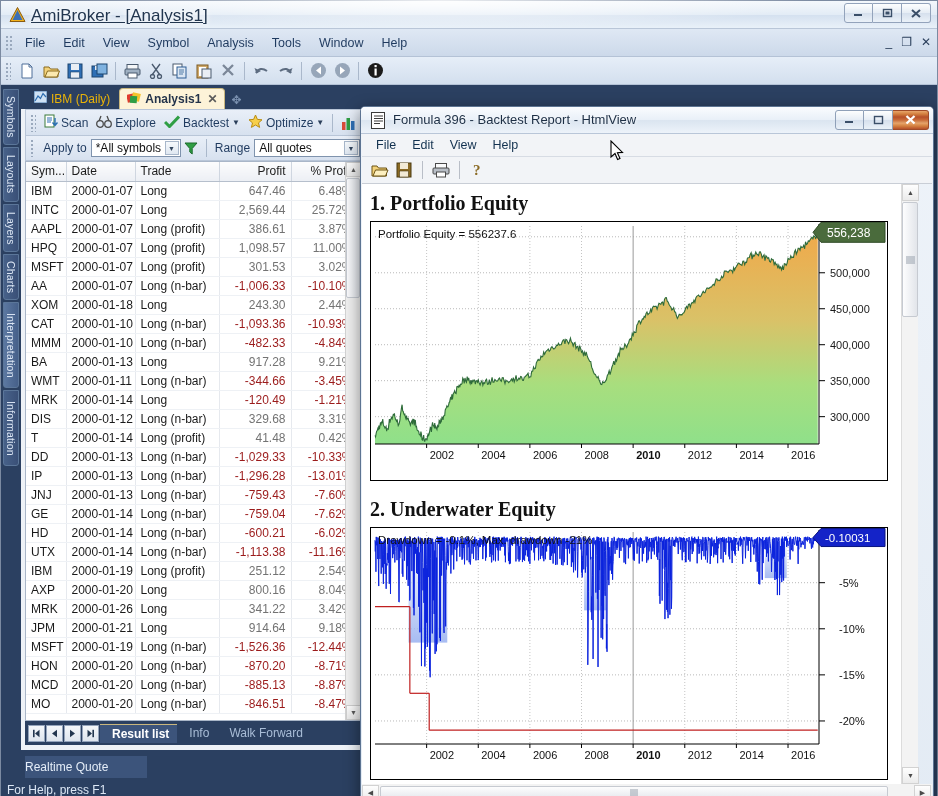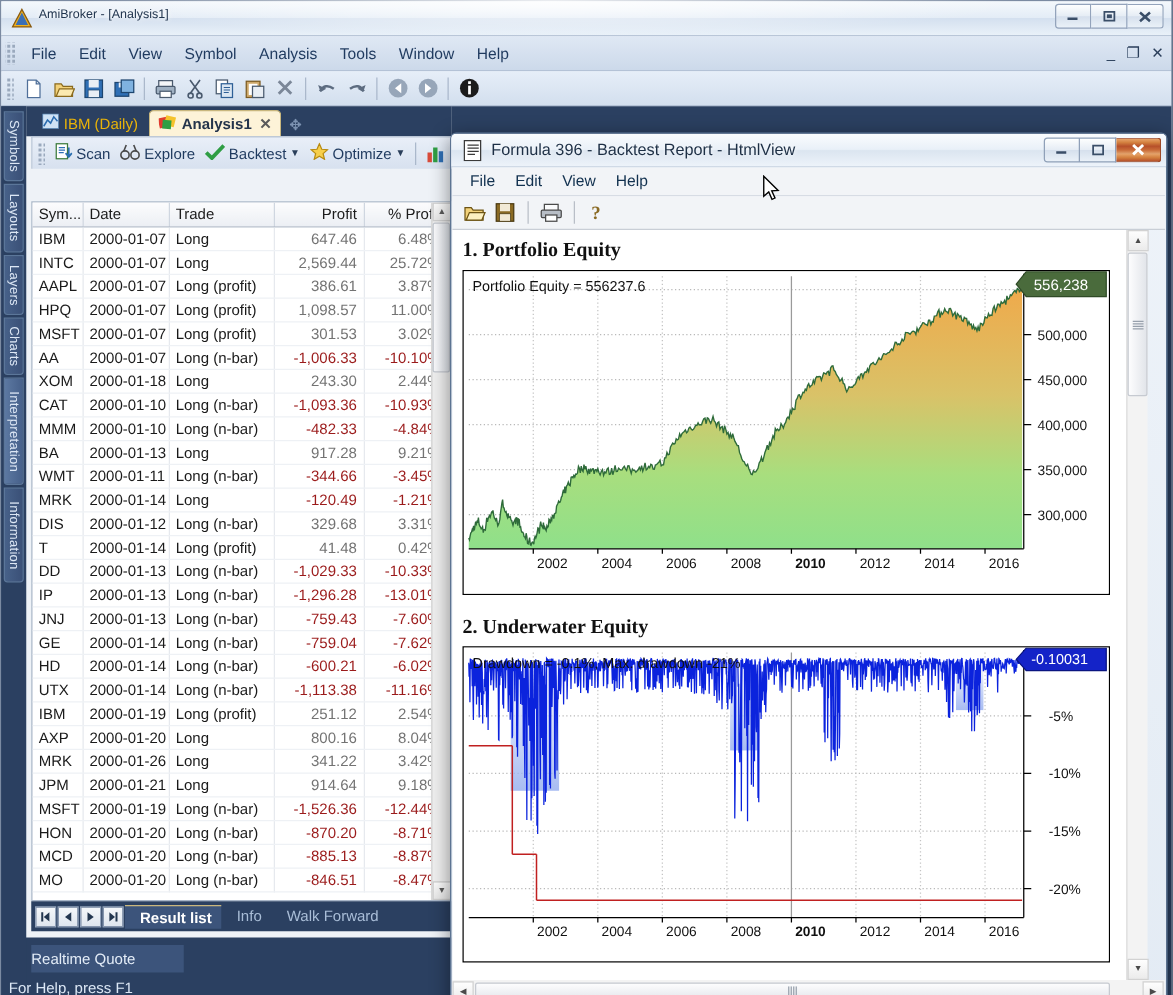--- a/index.html
+++ b/index.html
@@ -25,22 +25,23 @@
     background: linear-gradient(180deg,#f4f8fc 0%, #e3ecf6 50%, #d4e0ef 51%, #e9f1f9 100%);
     border-bottom: 1px solid #b9c6d8;
   }
   #ab-titlebar .glow {
     position:absolute; left:60px; top:-28px; width:760px; height:56px;
     background: radial-gradient(ellipse at center, rgba(255,255,255,.85) 0%, rgba(255,255,255,0) 70%);
     pointer-events:none;
   }
   #ab-title-text {
     position: absolute; left: 30px; top: 5px;
-    font-size: 10px; color: #22364f; text-shadow: 0 0 4px #fff, 0 0 7px #fff;
+    font-size: 17px; color: #22364f; text-shadow: 0 0 4px #fff, 0 0 7px #fff;
     white-space: nowrap;
+    text-decoration: underline;
   }
   #ab-app-icon {
     position:absolute; left:8px; top:5px; width:17px; height:17px;
   }
   .win-btns { position:absolute; top:2px; display:flex; }
   .wbtn {
     width: 29px; height: 20px; margin-left:0px;
     border: 1px solid #93a3bb;
     background: linear-gradient(180deg,#fdfefe 0%,#e6edf5 48%,#d6e0ed 52%,#eaf1f8 100%);
     display:flex; align-items:center; justify-content:center;
@@ -239,21 +240,21 @@
     position:absolute; left:1px; top:50px; width:570px; height:27px;
     background:#f2f4f7; border-bottom:1px solid #c9ced6;
     display:flex; align-items:center; padding-left:6px;
   }
   .hvt-sep { width:1px; height:18px; background:#b9bec7; margin:0 6px; }
 
   #hv-content {
     position:absolute; left:1px; top:77px; width:555px; height:600px;
     background:#fff; overflow:hidden;
   }
-  .hv-h2 { font-size:16px; font-weight:bold; color:#111; margin:8px 0 6px 8px; font-family:"Liberation Serif",serif;}
+  .hv-h2 { font-size:20px; font-weight:bold; color:#111; margin:8px 0 6px 8px; font-family:"Liberation Serif",serif;}
   .chartbox { margin:0 0 0 8px; border:1px solid #000; background:#fff; position:relative; }
 
   #hv-vscroll {
     position:absolute; right:15px; top:77px; width:17px; height:600px;
     background:#f3f3f3; border-left:1px solid #dcdcdc;
   }
   .hv-sb-arrow { width:17px; height:17px; background:linear-gradient(180deg,#fefefe,#ebebeb);
     border:1px solid #d2d2d2; display:flex; align-items:center; justify-content:center; font-size:7px; color:#4a4a4a;}
   #hv-vthumb { position:absolute; left:0; top:18px; width:16px; height:115px;
     background:linear-gradient(90deg,#fdfdfe,#e2e5ea); border:1px solid #c6cad1; border-radius:2px;
@@ -520,20 +521,39 @@
         <div class="tb-sep"></div>
         <div class="tbi">
           <svg width="16" height="14">
                 <rect x="1" y="6" width="3.5" height="8" fill="#d84b3a"></rect>
                 <rect x="5.5" y="2" width="3.5" height="12" fill="#2f9e44"></rect>
                 <rect x="10" y="5" width="3.5" height="9" fill="#2f6fb5"></rect>
               </svg>
         </div>
       </div>
 
+      <div id="an-toolbar2">
+        <div class="tb-grip"></div>
+        <div class="an-lbl">Apply to</div>
+        <div class="an-combo" style="width:100px;">
+          <span>*All symbols</span>
+          <span class="combo-arrow">▼</span>
+        </div>
+        <div class="tbi">
+          <svg width="14" height="14">
+                <polygon points="1,2 13,2 8.2,7.5 8.2,13 5.8,11 5.8,7.5" fill="#2f9e44" stroke="#1c6b2c"></polygon>
+              </svg>
+        </div>
+        <div class="tb-sep"></div>
+        <div class="an-lbl">Range</div>
+        <div class="an-combo" style="width:118px;">
+          <span>All quotes</span>
+          <span class="combo-arrow">▼</span>
+        </div>
+      </div>
 
       <div id="an-grid">
         <table class="rgrid">
           <thead>
             <tr>
               <th class="c-sym">Sym...</th>
               <th class="c-date">Date</th>
               <th class="c-trade">Trade</th>
               <th class="c-prof">Profit</th>
               <th class="c-pct">% Profit</th>

